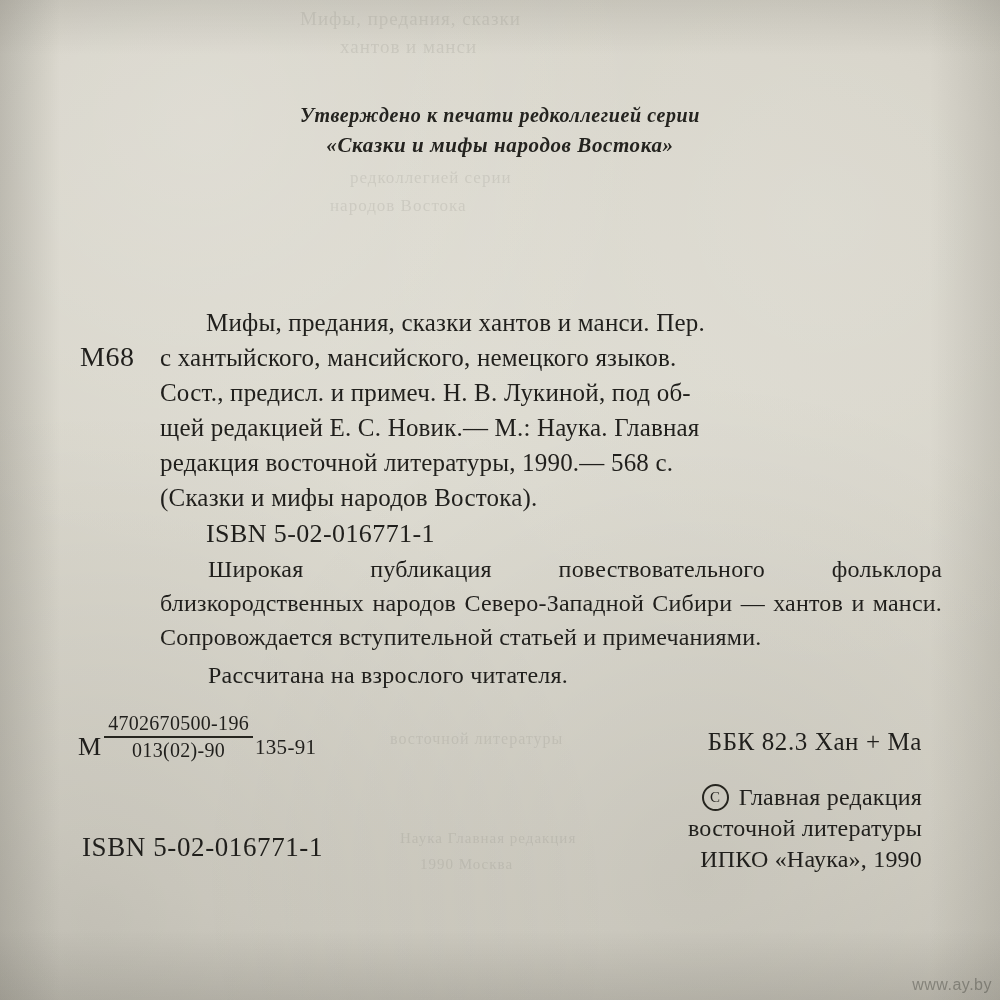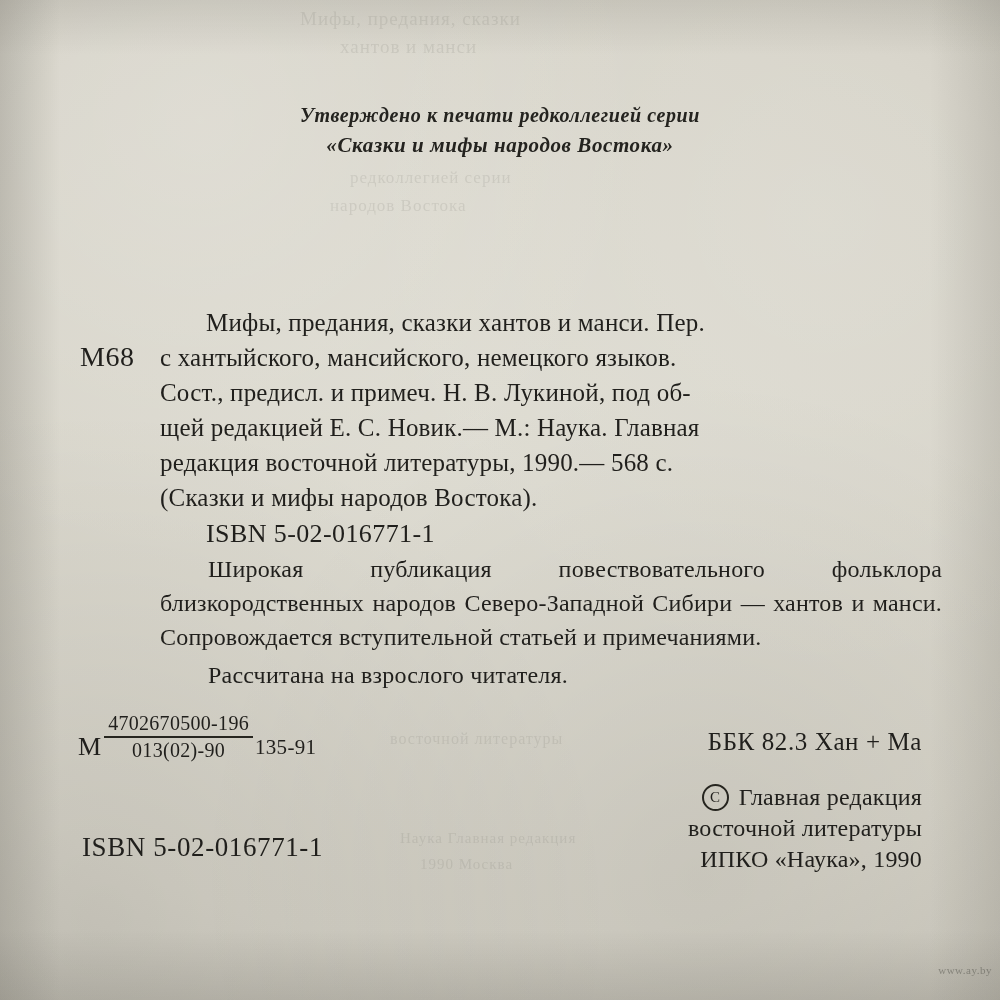--- a/index.html
+++ b/index.html
@@ -212,23 +212,23 @@
     top: 832px;
     left: 82px;
     font-size: 27px;
     letter-spacing: 0.6px;
   }
 
   
   .watermark {
     position: absolute;
     right: 8px;
-    bottom: 24px;
-    font-family: Liberation Serif, serif;
-    font-size: 11px;
+    bottom: 6px;
+    font-family: Liberation Sans, sans-serif;
+    font-size: 16px;
     color: rgba(70,70,65,0.45);
     letter-spacing: 0.5px;
     z-index: 5;
   }
 
   
   .vignette {
     position: absolute;
     inset: 0;
     z-index: 4;

